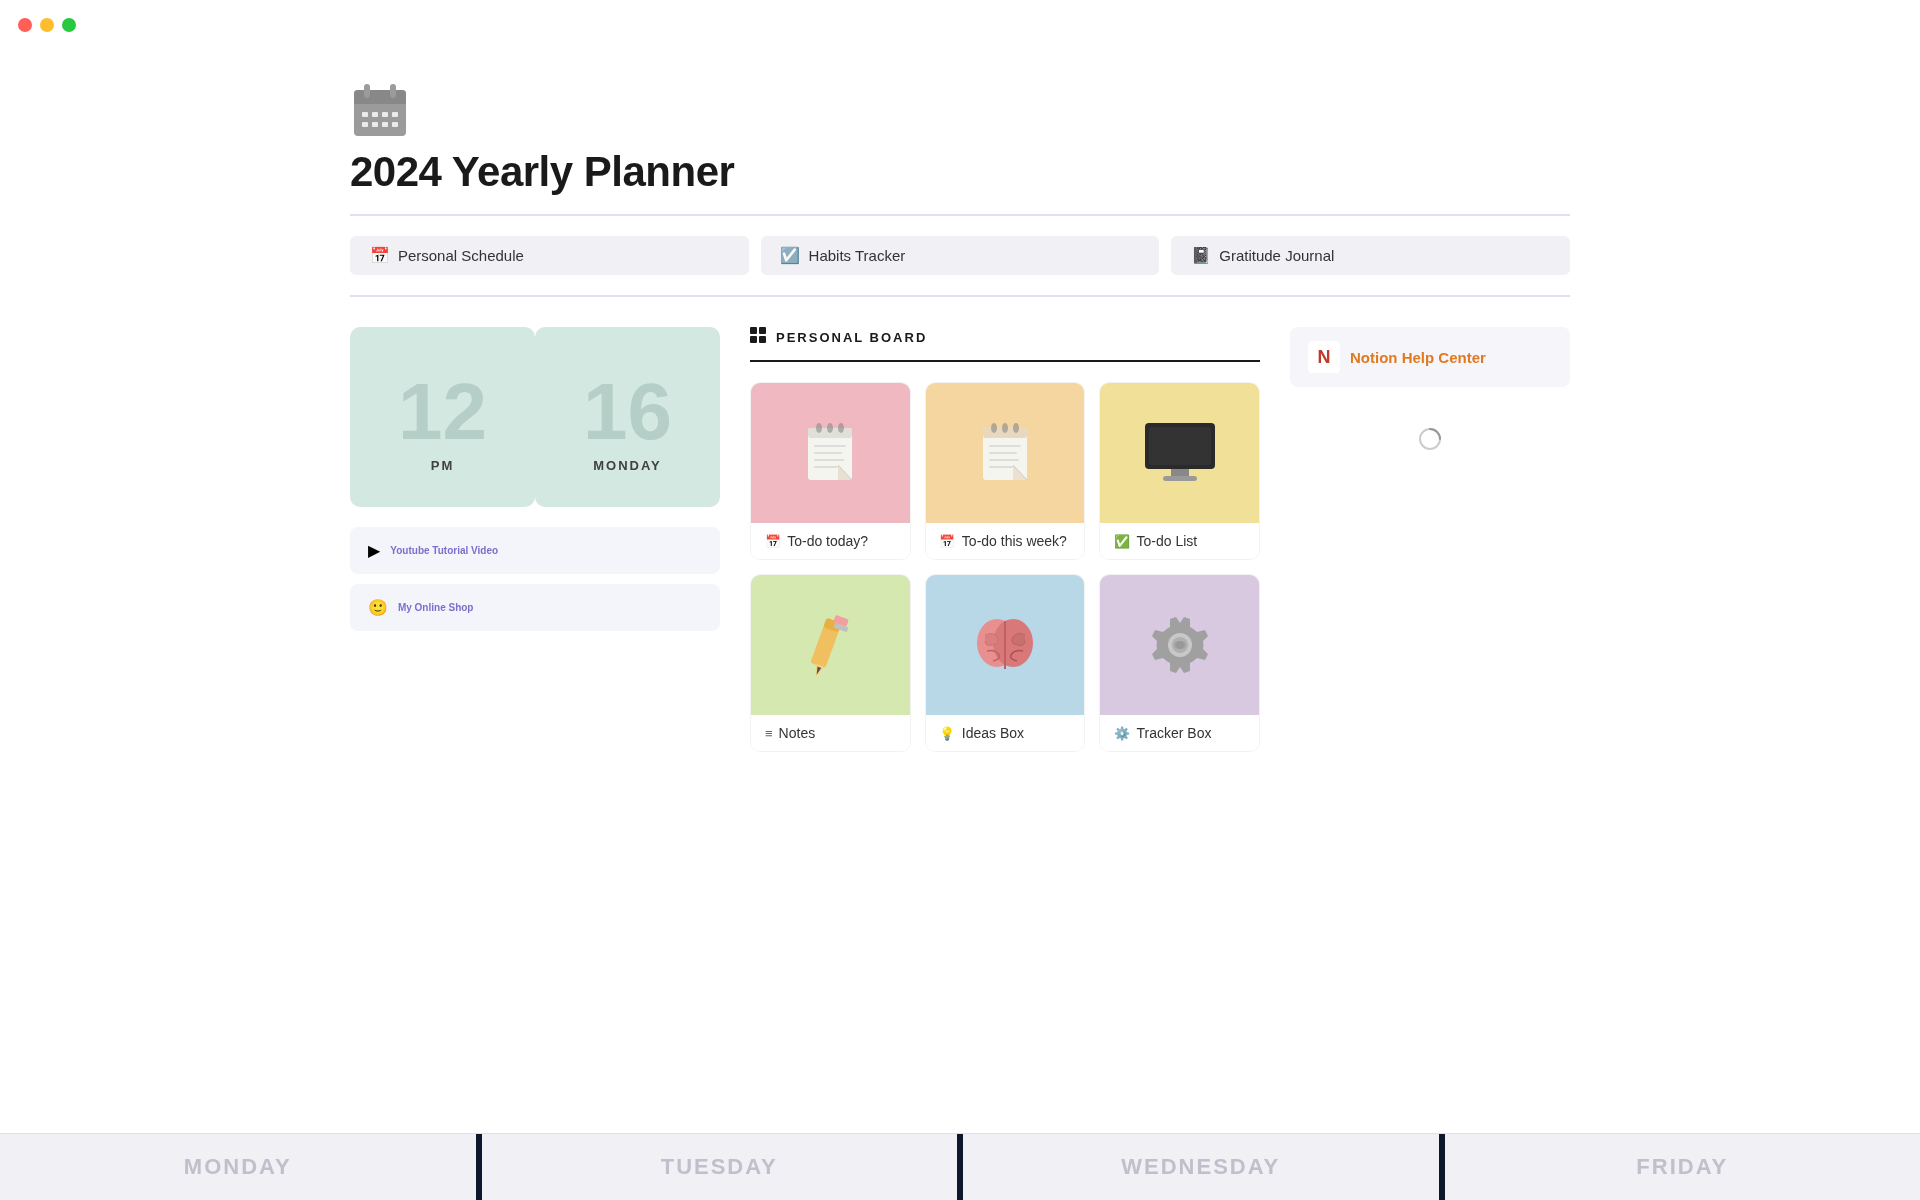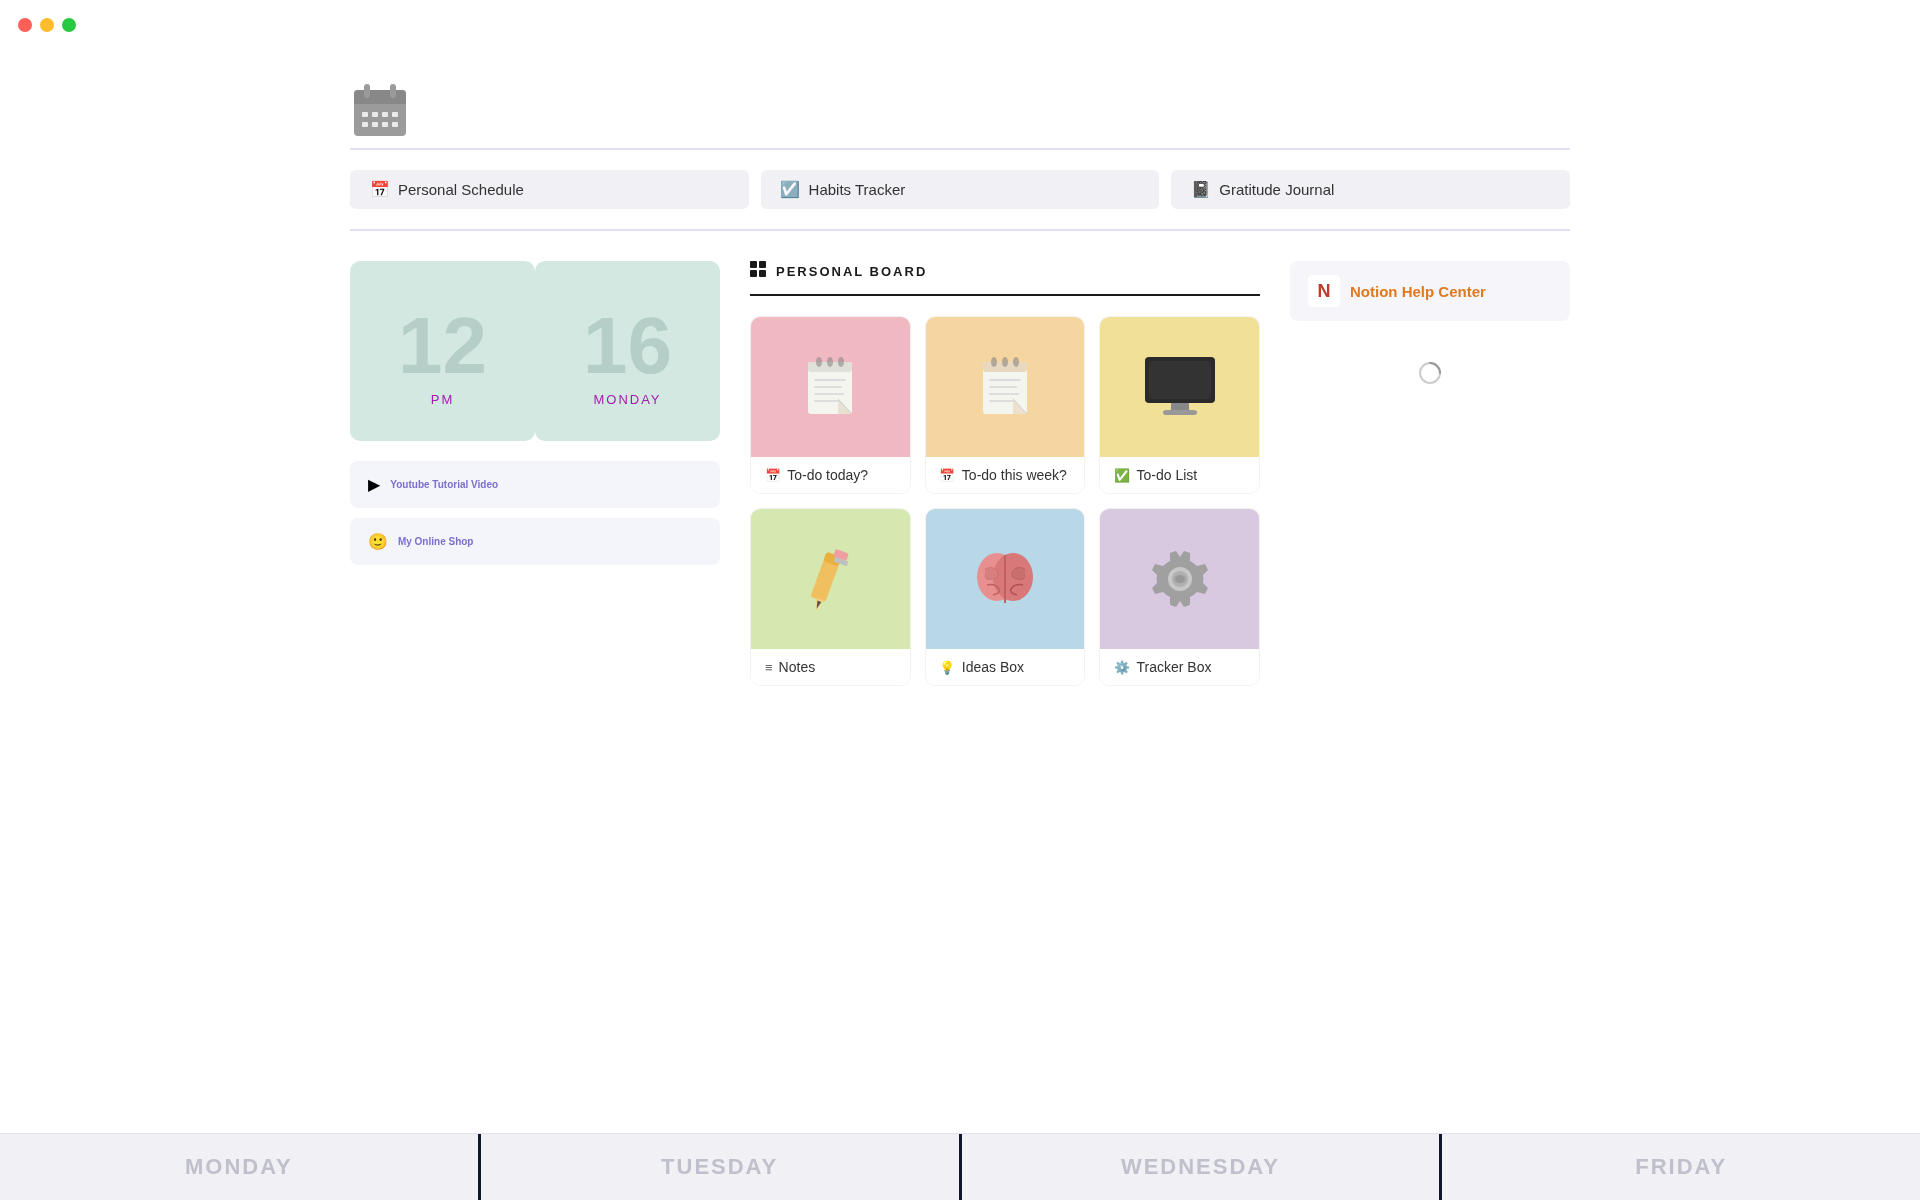--- a/index.html
+++ b/index.html
@@ -122,22 +122,22 @@
       min-height: 180px;
     }
     .clock-number {
       font-size: 80px;
       font-weight: 700;
       color: #b5cec8;
       line-height: 1;
     }
     .clock-label {
       font-size: 13px;
-      font-weight: 400;
-      color: #a21caf;
+      font-weight: 700;
+      color: #404040;
       letter-spacing: 2px;
       margin-top: 6px;
       text-transform: uppercase;
     }
 
     
     .link-card {
       background: #f4f4fb;
       border-radius: 8px;
       padding: 14px 18px;
@@ -287,21 +287,21 @@
       align-items: center;
       justify-content: center;
       padding: 20px 0;
       font-size: 22px;
       font-weight: 700;
       color: #c0c0cc;
       letter-spacing: 2px;
       text-transform: uppercase;
     }
     .weekday-cell + .weekday-cell {
-      border-left: 3px solid #0f172a;
+      border-left: 6px solid #0f172a;
     }
 
     
     .page-header-icon {
       width: 56px;
       height: 56px;
       margin-bottom: 12px;
     }
   </style>
 </head>
@@ -327,20 +327,21 @@
       <rect x="22" y="32" width="6" height="5" rx="1" fill="white" opacity="0.8"></rect>
       <rect x="32" y="32" width="6" height="5" rx="1" fill="white" opacity="0.8"></rect>
       <rect x="42" y="32" width="6" height="5" rx="1" fill="white" opacity="0.8"></rect>
       <rect x="12" y="42" width="6" height="5" rx="1" fill="white" opacity="0.8"></rect>
       <rect x="22" y="42" width="6" height="5" rx="1" fill="white" opacity="0.8"></rect>
       <rect x="32" y="42" width="6" height="5" rx="1" fill="white" opacity="0.8"></rect>
       <rect x="42" y="42" width="6" height="5" rx="1" fill="white" opacity="0.8"></rect>
     </svg>
   </div>
 
+  <h1 class="page-title">2024 Yearly Planner</h1>
 
   <div class="divider"></div>
 
   <div class="nav-tabs">
     <div class="nav-tab">
       <span class="nav-tab-icon">📅</span>
       <span>Personal Schedule</span>
     </div>
     <div class="nav-tab">
       <span class="nav-tab-icon">☑️</span>

